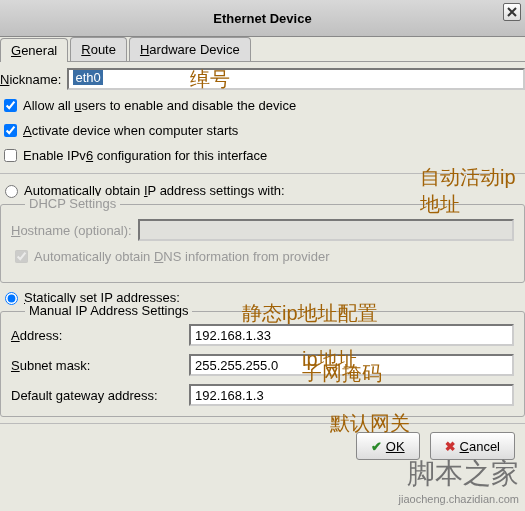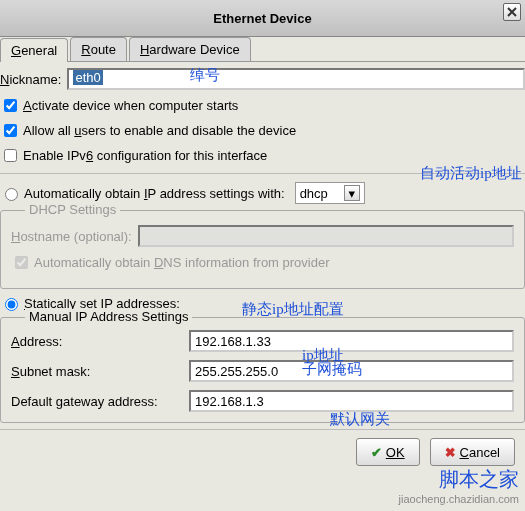--- a/index.html
+++ b/index.html
@@ -37,23 +37,23 @@
 .fieldset.disabled .text-input { background: #e0e0dc; }
 
 .grid { display: grid; grid-template-columns: 170px 1fr; row-gap: 8px; column-gap: 6px; align-items: center; margin-top: 4px; gap: 8px; }
 .grid .text-input { width: 100%; }
 
 .footer { display: flex; justify-content: flex-end; gap: 10px; padding: 8px 10px; border-top: 1px solid #bbb; }
 .btn { height: 28px; border: 1px solid #888; background: linear-gradient(#fff,#ddd); border-radius: 3px; padding: 0 14px; display: flex; align-items: center; gap: 4px; cursor: pointer; }
 .ok-ico { color: #2a8a2a; font-weight: bold; }
 .cancel-ico { color: #c33; font-weight: bold; }
 
-.ann { position: absolute; color: #1d4ed8; font-family: Liberation Serif, serif; font-size: 15px; pointer-events: none; }
+.ann { position: absolute; color: #a16207; font-family: Liberation Sans, sans-serif; font-size: 20px; pointer-events: none; }
 .wm { position: absolute; right: 6px; bottom: 6px; color: #888; text-align: right; pointer-events: none; }
-.wm .big { font-family: 'KaiTi','STKaiti',serif; font-size: 20px; color: #1d4ed8; }
+.wm .big { font-family: 'KaiTi','STKaiti',serif; font-size: 28px; color: #737373; }
 .wm .small { font-size: 11px; }
 </style>
 </head>
 <body>
 
 <div class="titlebar">
   <span class="titlebar-title">Ethernet Device</span>
   <div class="close-btn">
     <svg viewBox="0 0 10 10">
         <path d="M1 1 L9 9 M9 1 L1 9" stroke="#333" stroke-width="2"></path>
@@ -69,42 +69,38 @@
     <div class="tab"><span class="ul">H</span><span>ardware Device</span></div>
   </div>
 
   <div class="row">
     <label><span class="ul">N</span><span>ickname:</span></label>
     <div class="text-input"><span class="sel">eth0</span></div>
   </div>
 
   <div class="ck">
     <input type="checkbox" checked="" style="">
-    <label><span></span><span class="ul">A</span><span>ctivate device when computer starts</span></label>
+    <label><span>Allow all </span><span class="ul">u</span><span>sers to enable and disable the device</span></label>
   </div>
 
   <div class="ck">
     <input type="checkbox" checked="" style="">
-    <label><span>Allow all </span><span class="ul">u</span><span>sers to enable and disable the device</span></label>
+    <label><span></span><span class="ul">A</span><span>ctivate device when computer starts</span></label>
   </div>
 
   <div class="ck">
     <input type="checkbox" style="">
     <label><span>Enable IPv</span><span class="ul">6</span><span> configuration for this interface</span></label>
   </div>
 
   <div class="hr"></div>
 
   <div class="ck">
     <input type="radio" style="">
     <label><span>Automatically obtain </span><span class="ul">I</span><span>P address settings with:</span></label>
-    <div class="dd">
-      <span>dhcp</span>
-      <span class="dd-arrow">▾</span>
-    </div>
   </div>
 
   <div class="fieldset disabled">
     <div class="legend dim">DHCP Settings</div>
     <div class="row">
       <label class="dim"><span></span><span class="ul">H</span><span>ostname (optional):</span></label>
       <div class="text-input"></div>
     </div>
     <div class="ck">
       <input type="checkbox" checked="" disabled="" style="">

